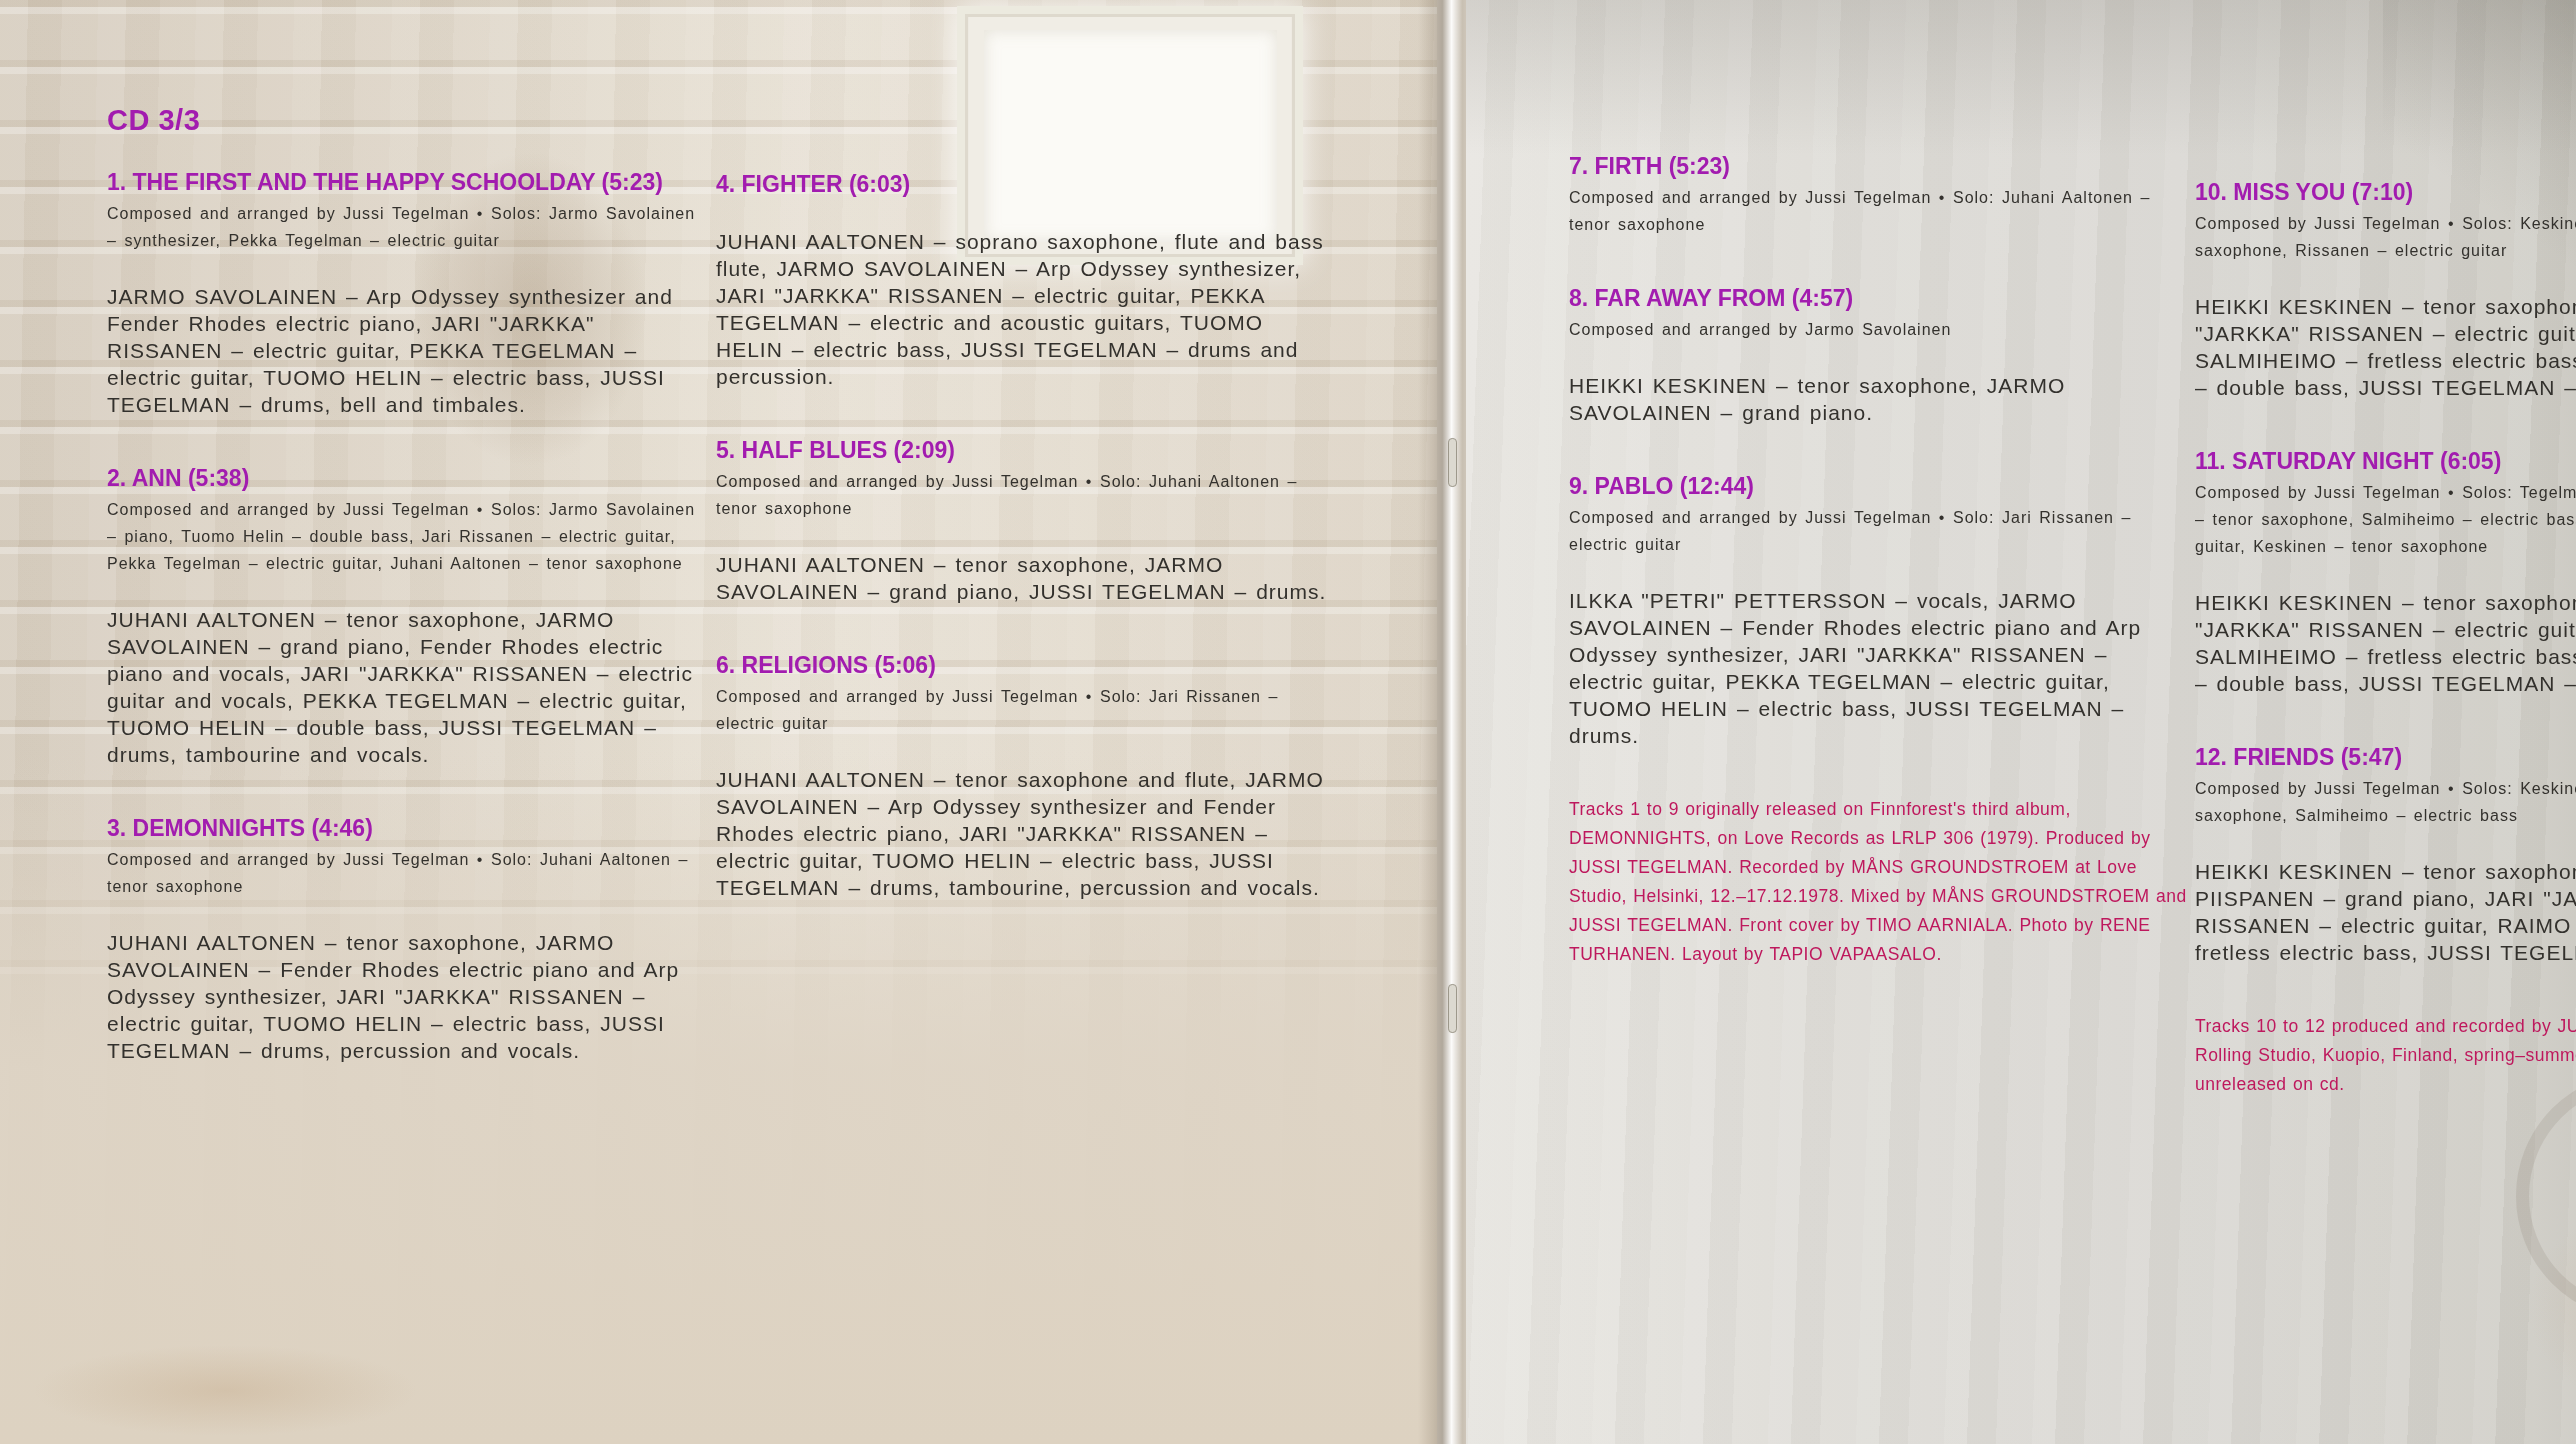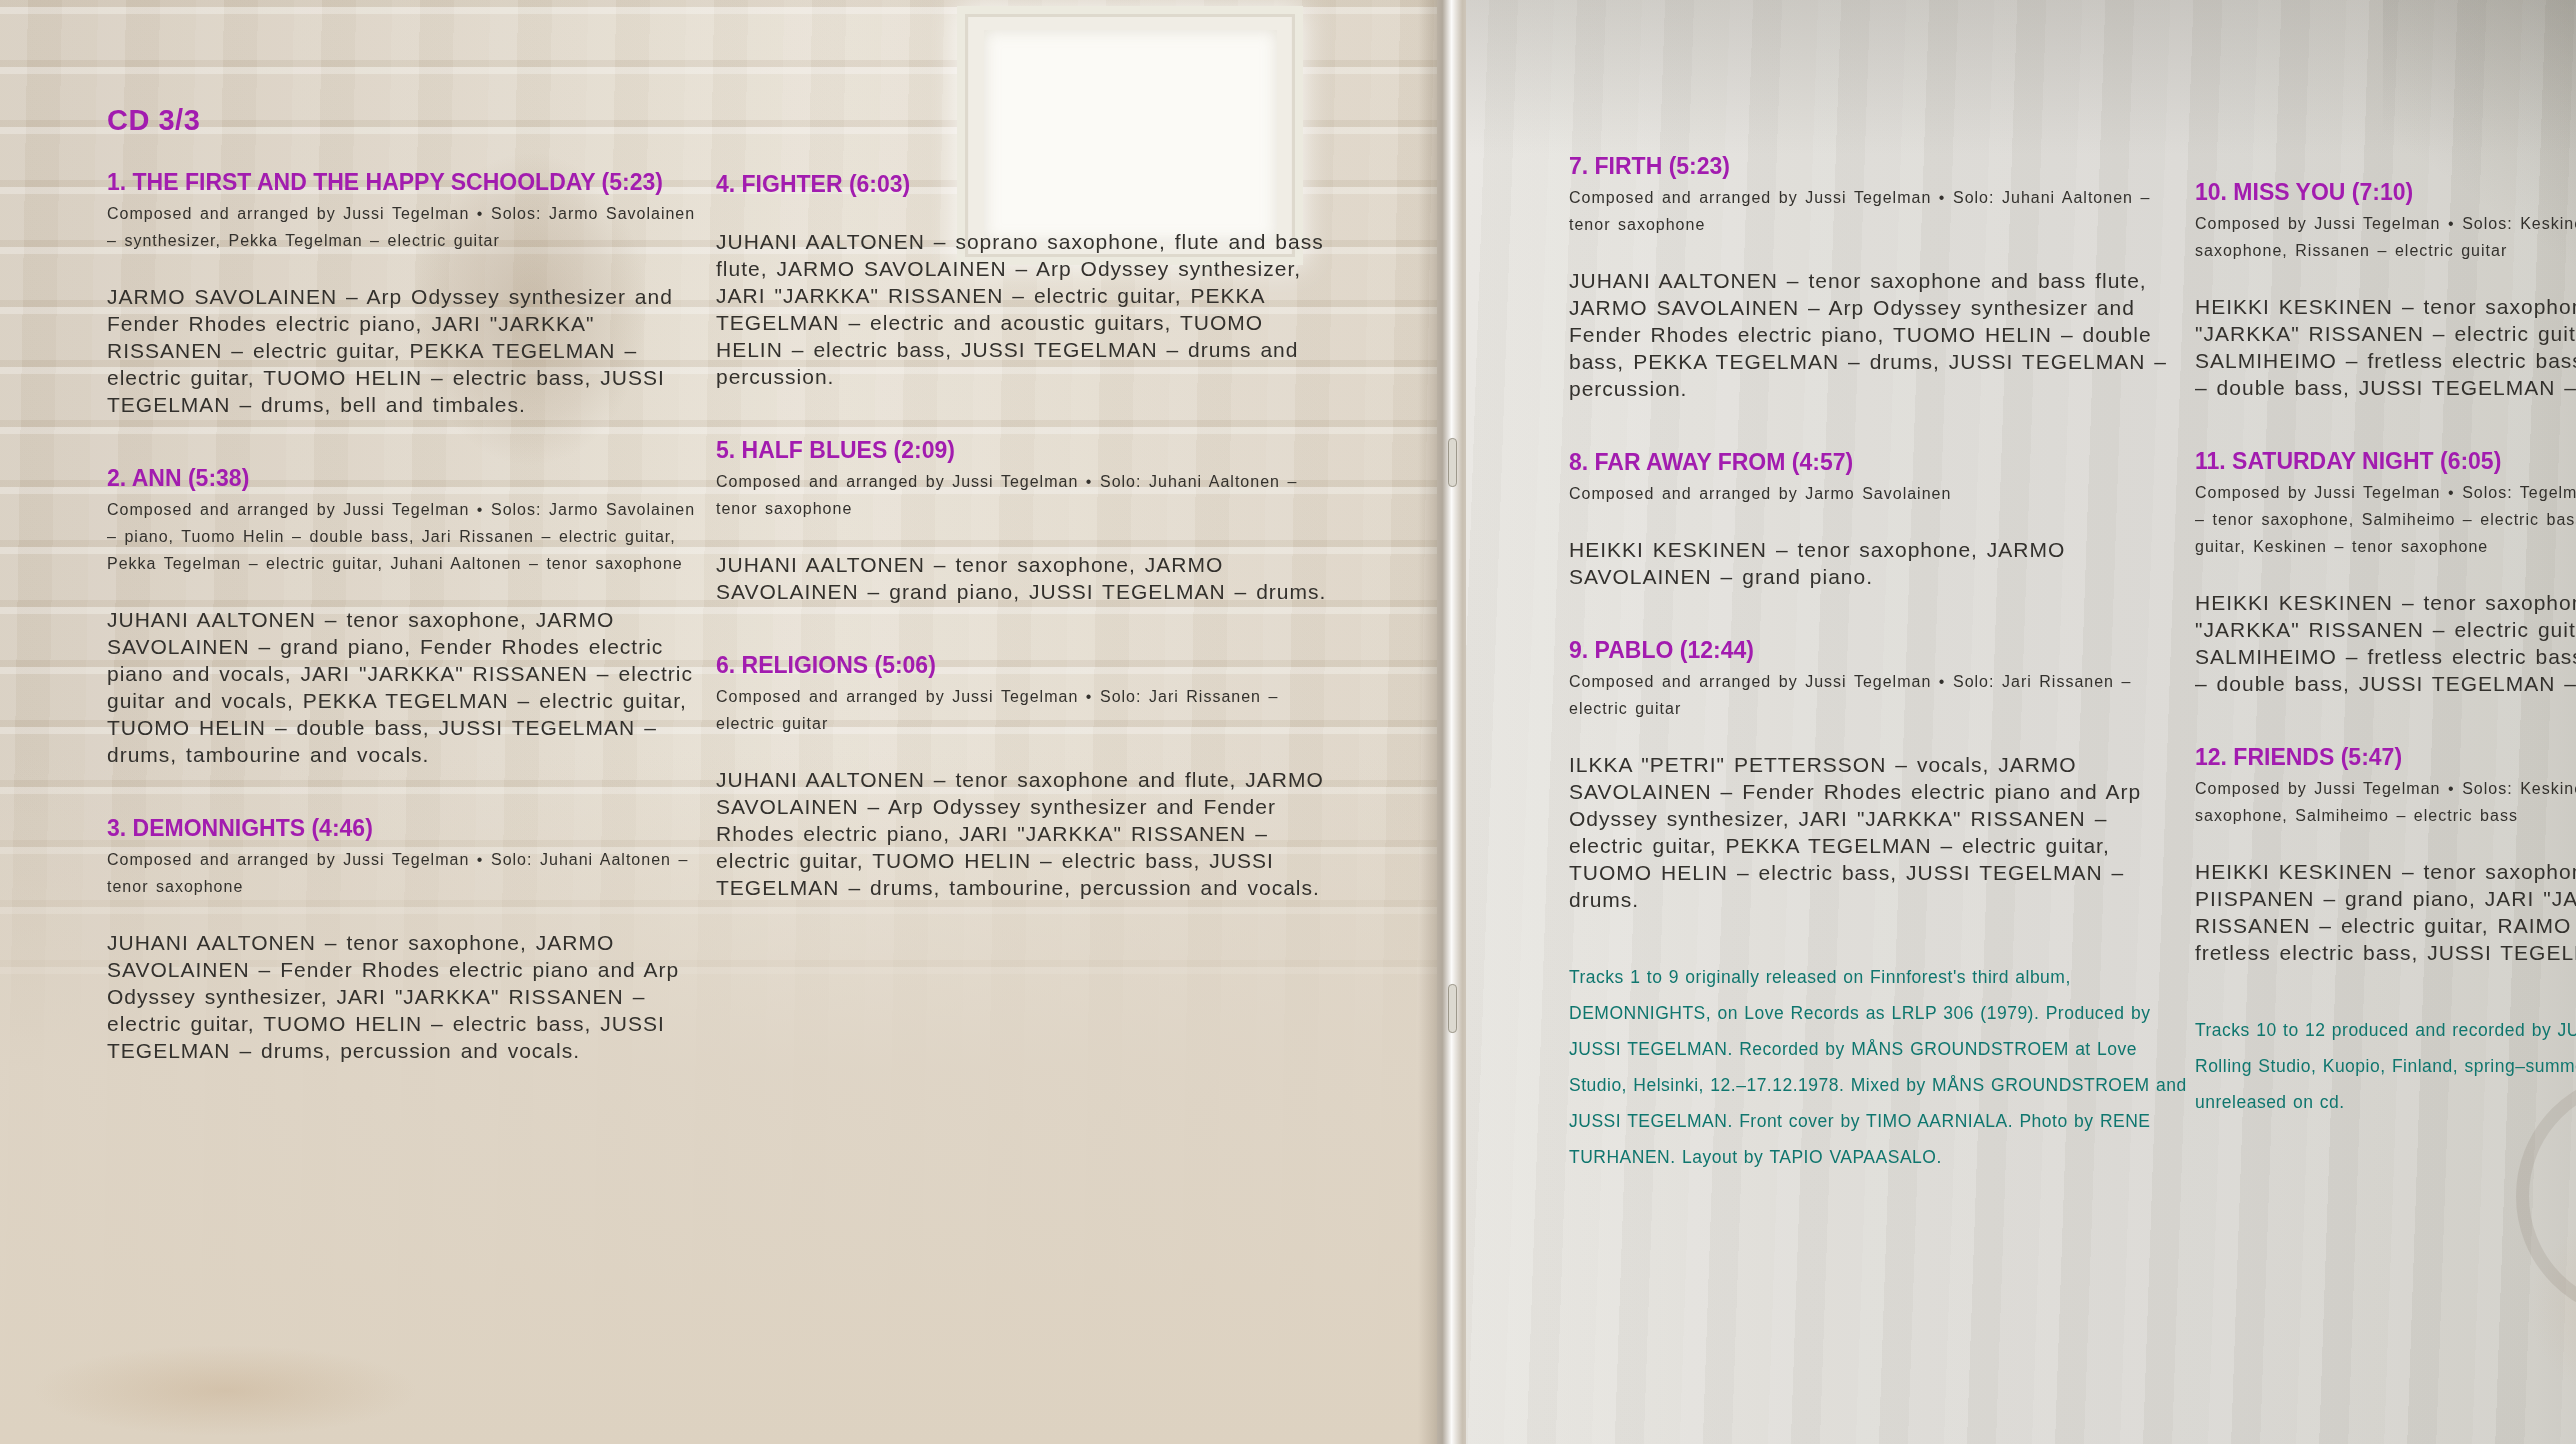--- a/index.html
+++ b/index.html
@@ -113,22 +113,22 @@
   }
   .t-credit{
     font-size:16px;line-height:27px;margin:3.1px 0 0 0;
     letter-spacing:1px;word-spacing:2.1px;
   }
   .t-personnel{
     font-size:21px;line-height:27px;margin:29px 0 0 0;
     letter-spacing:1px;word-spacing:2.1px;
   }
   .note{
-    font-size:17.5px;line-height:36px;letter-spacing:0.5px;word-spacing:1px;
-    margin:20.6px 0 0 0;color:#0f766e;
+    font-size:17.5px;line-height:29px;letter-spacing:0.5px;word-spacing:1px;
+    margin:20.6px 0 0 0;color:#be185d;
   }
   .note-late{margin-top:36px;}
 </style>
 </head>
 <body>
 
 <div class="page-left">
   <div class="left-siding"></div>
   <div class="left-streaks"></div>
   <div class="house-window">
@@ -190,21 +190,20 @@
     <h2 class="t-heading">6. RELIGIONS (5:06)</h2>
     <p class="t-credit">Composed and arranged by Jussi Tegelman • Solo: Jari Rissanen – electric guitar</p>
     <p class="t-personnel">JUHANI AALTONEN – tenor saxophone and flute, JARMO SAVOLAINEN – Arp Odyssey synthesizer and Fender Rhodes electric piano, JARI "JARKKA" RISSANEN – electric guitar, TUOMO HELIN – electric bass, JUSSI TEGELMAN – drums, tambourine, percussion and vocals.</p>
   </article>
 </section>
 
 <section class="col" id="col3">
   <article class="track">
     <h2 class="t-heading">7. FIRTH (5:23)</h2>
     <p class="t-credit">Composed and arranged by Jussi Tegelman • Solo: Juhani Aaltonen – tenor saxophone</p>
-    <p class="t-personnel">JUHANI AALTONEN – tenor saxophone and bass flute, JARMO SAVOLAINEN – Arp Odyssey synthesizer and Fender Rhodes electric piano, TUOMO HELIN – double bass, PEKKA TEGELMAN – drums, JUSSI TEGELMAN – percussion.</p>
   </article>
 
   <article class="track">
     <h2 class="t-heading">8. FAR AWAY FROM (4:57)</h2>
     <p class="t-credit">Composed and arranged by Jarmo Savolainen</p>
     <p class="t-personnel">HEIKKI KESKINEN – tenor saxophone, JARMO SAVOLAINEN – grand piano.</p>
   </article>
 
   <article class="track">
     <h2 class="t-heading">9. PABLO (12:44)</h2>

